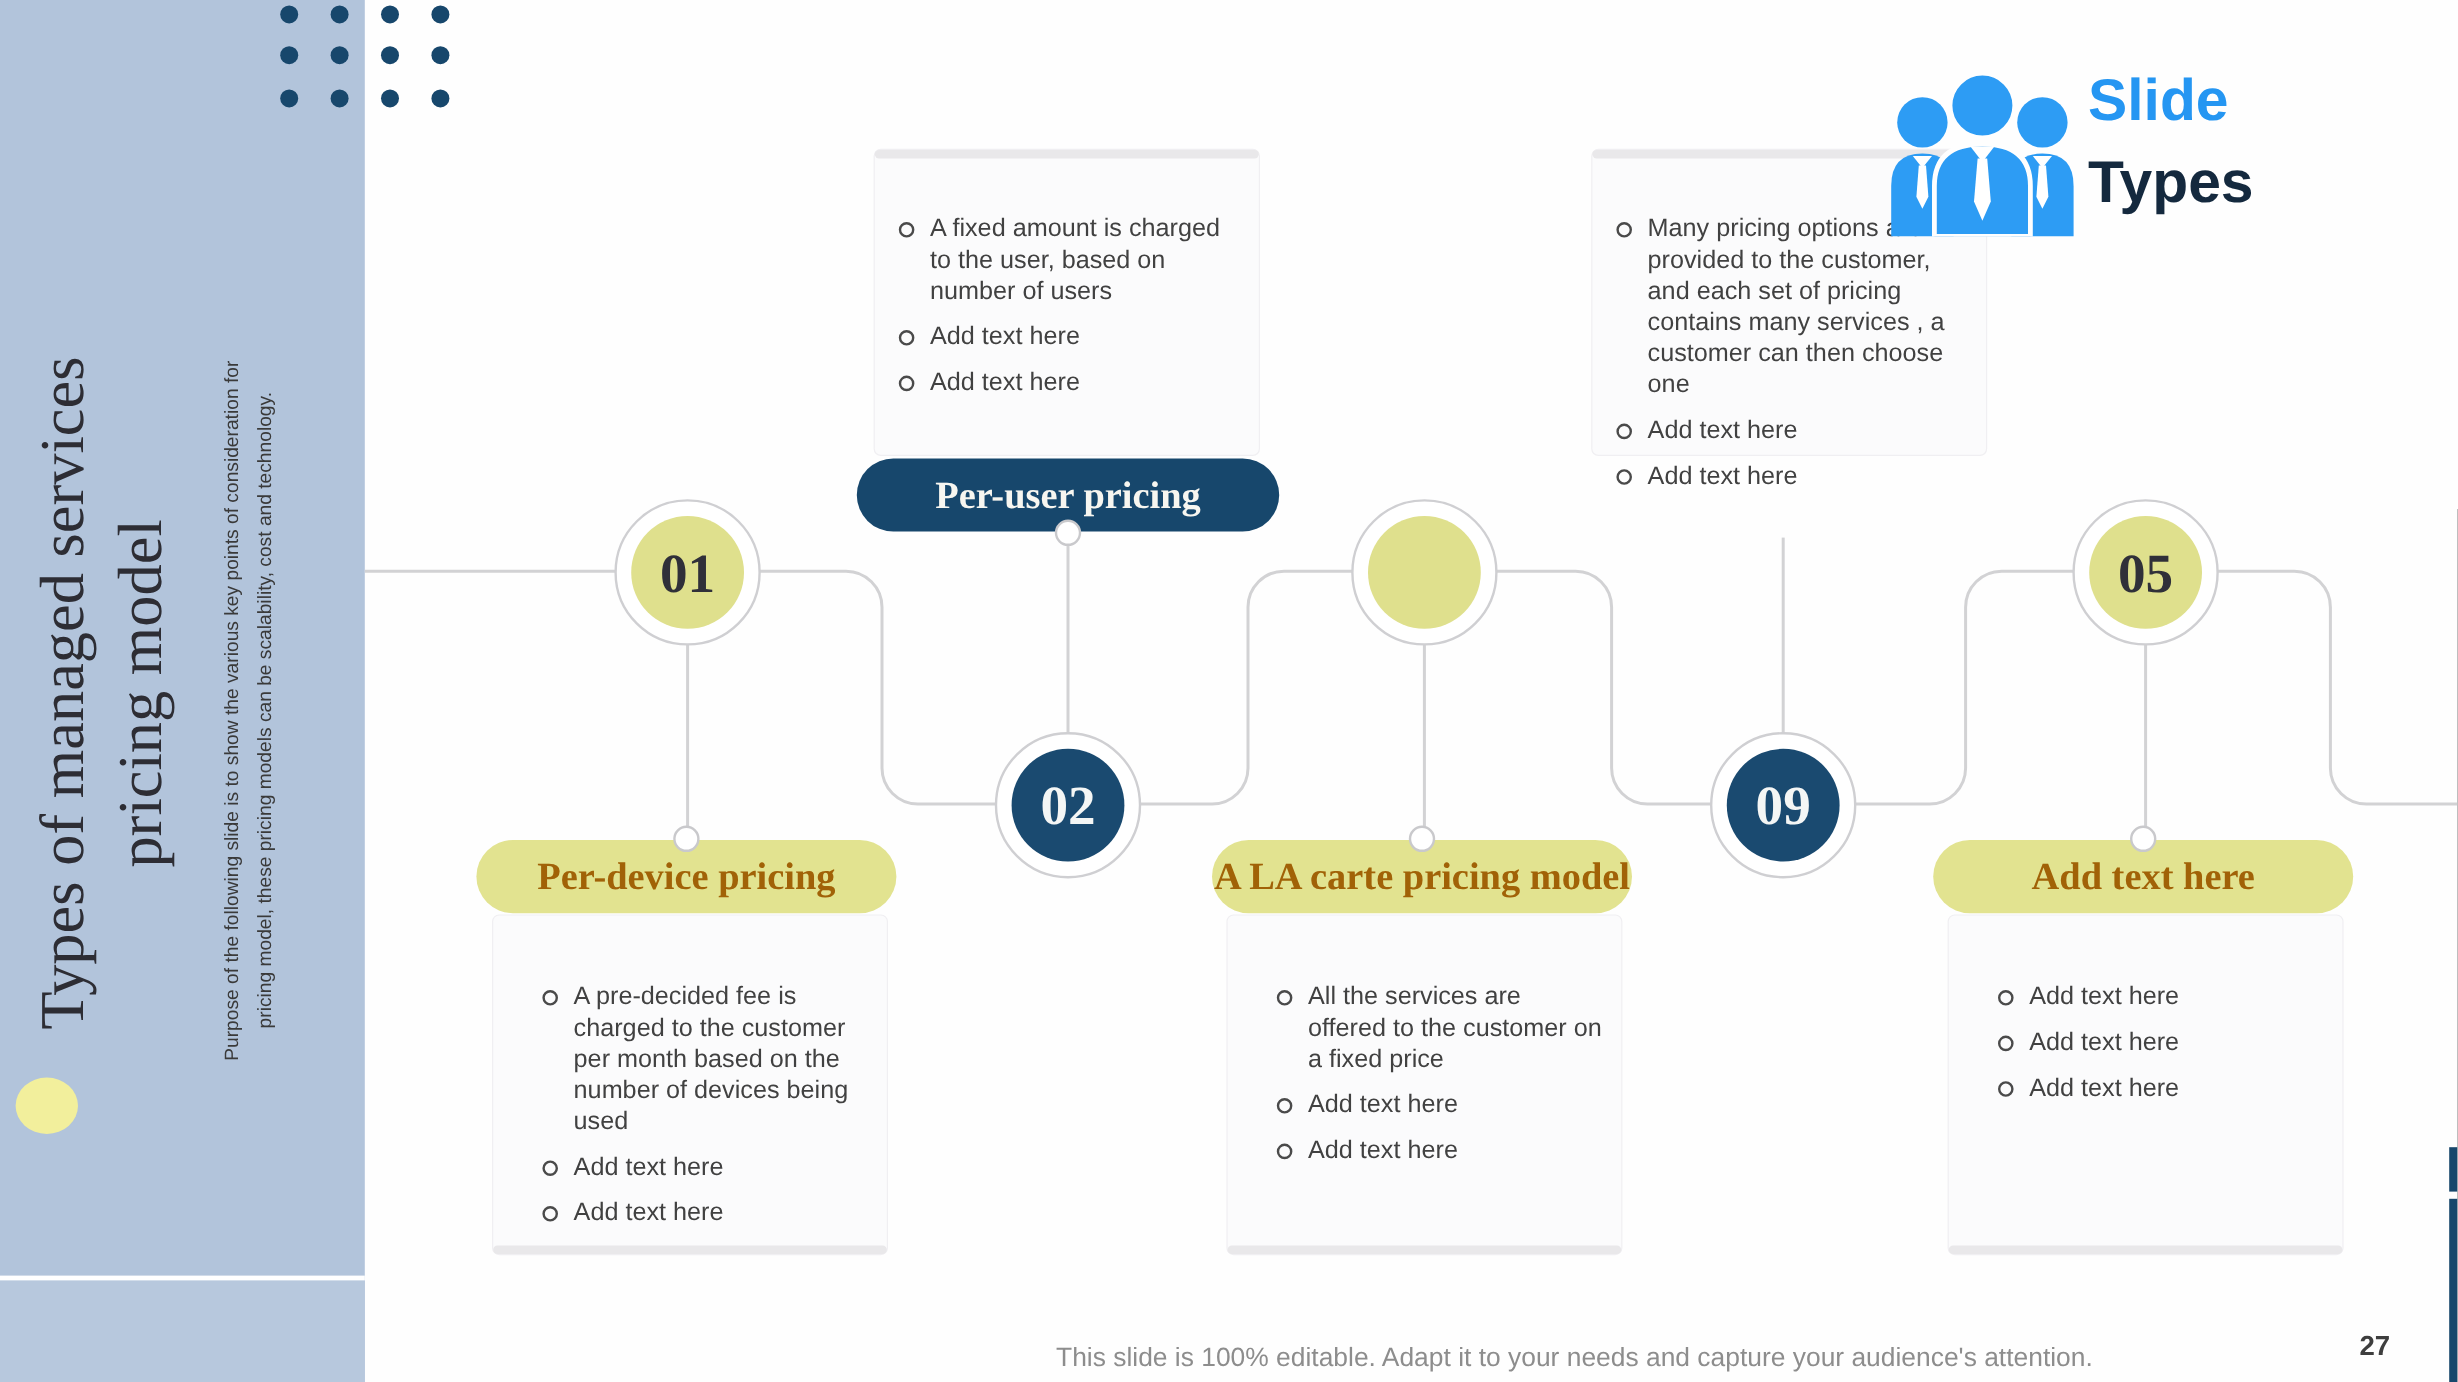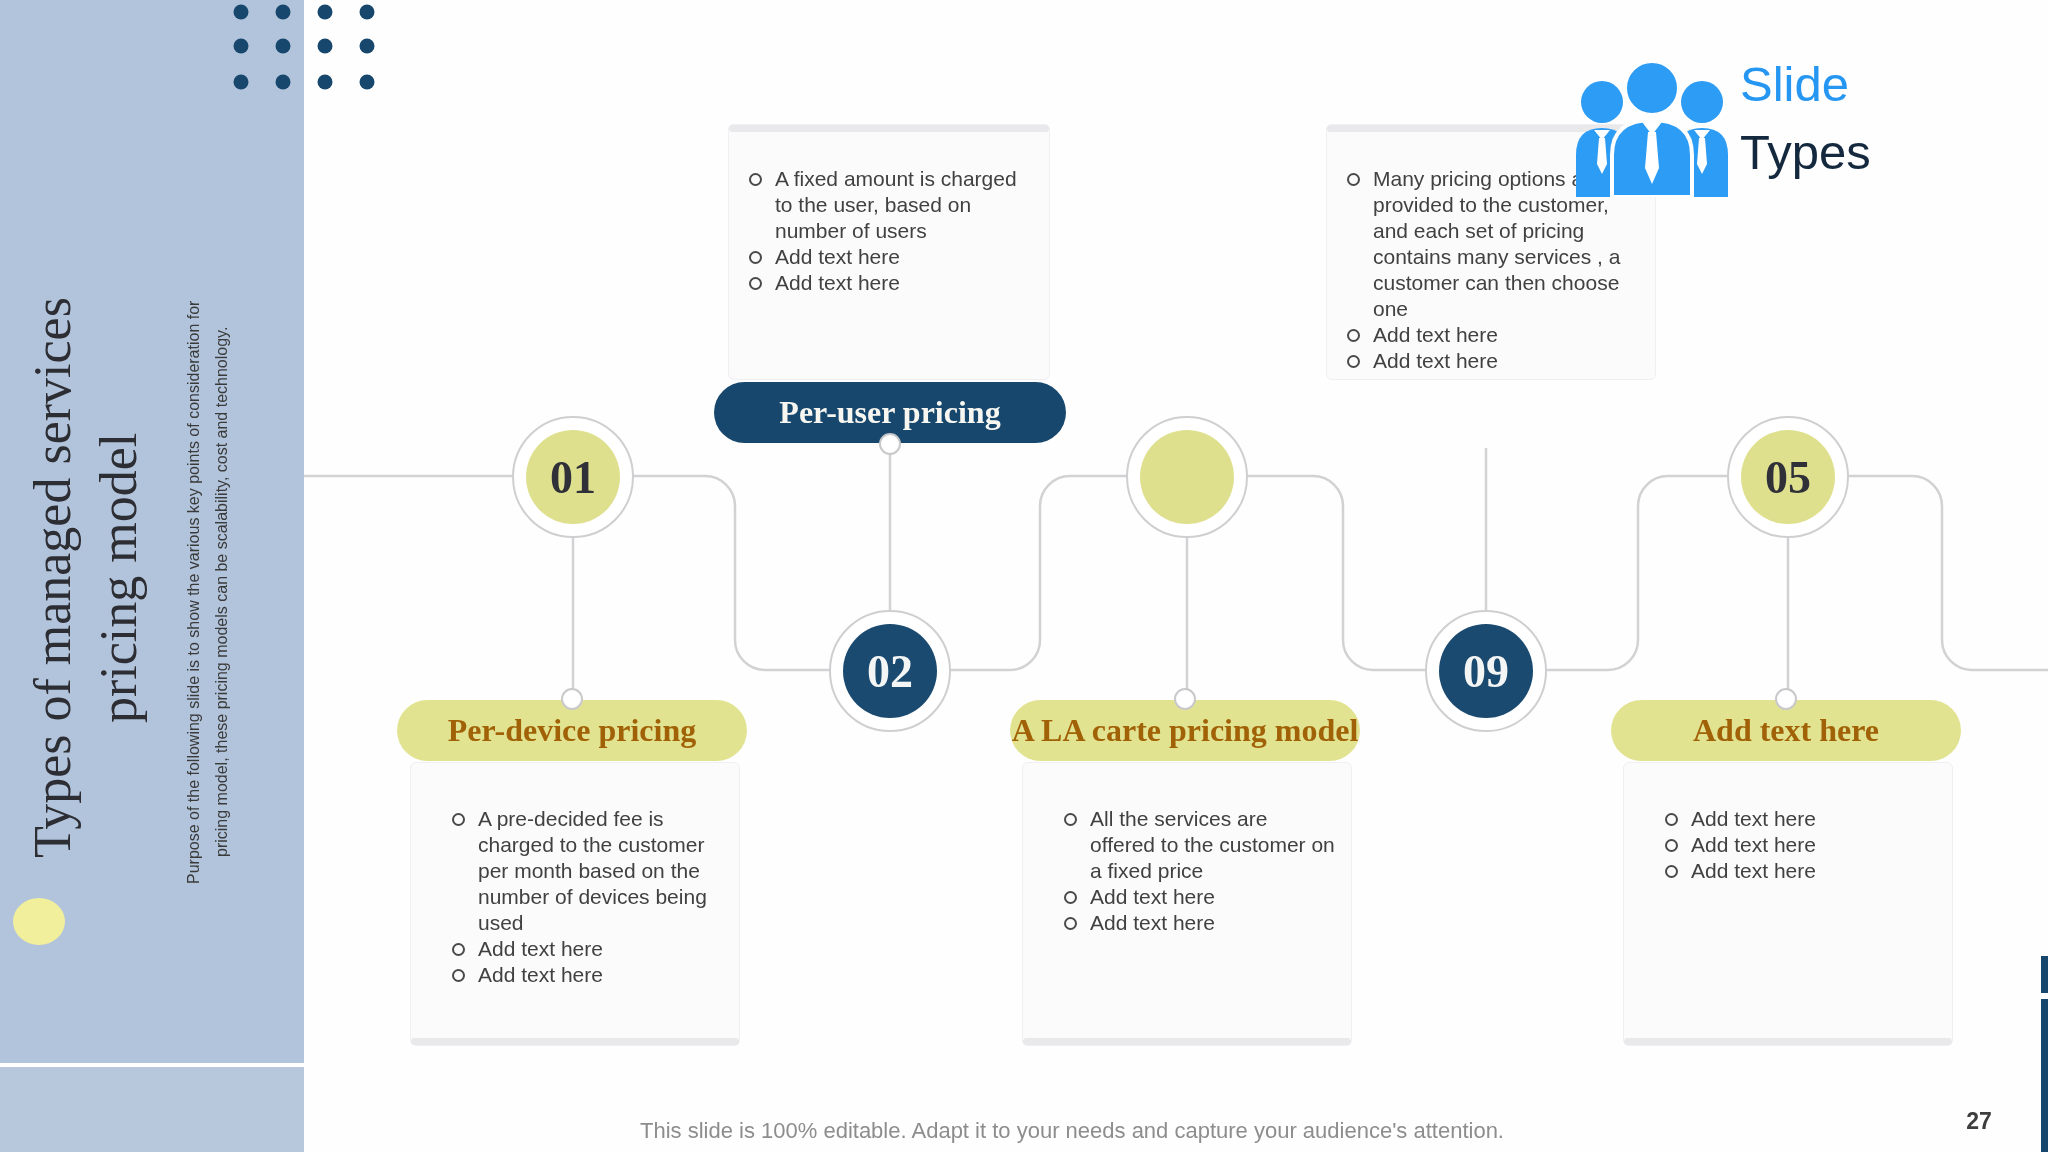--- a/index.html
+++ b/index.html
@@ -41,37 +41,37 @@
               background:#fff;border:2px solid #c9c9cc;}
   .pill-navy .node{bottom:-12px;}
   .pill-yellow .node{top:-12px;}
 
   
   .card{position:absolute;background:#fbfbfc;border:1px solid #f0eff2;border-radius:6px;z-index:2;
         box-sizing:border-box;}
   .card .bar-top{position:absolute;top:0;left:0;right:0;height:7px;background:#e9e8ea;border-radius:4px;}
   .card .bar-bottom{position:absolute;bottom:0;left:0;right:0;height:7px;background:#e9e8ea;border-radius:4px;}
   .card ul{list-style:none;margin:0;padding:0;}
-  .card li{display:flex;gap:13px;font-size:21px;line-height:26px;color:#414141;margin:0 0 0 0;}
+  .card li{display:flex;gap:13px;font-size:21px;line-height:26px;color:#414141;margin:12px 0 0 0;}
   .card li::before{content:"";flex:0 0 auto;width:9px;height:9px;border:2px solid #4a4a4a;border-radius:50%;
                    margin-top:7px;}
   .card-upper{top:124px;height:256px;}
   .card-upper ul{padding:41px 14px 0 20px;}
   .card-lower{top:762px;height:284px;padding-left:21px;}
   .card-lower ul{padding:43px 14px 0 20px;}
 
   
   .logo{position:absolute;z-index:6;}
-  .logo-word{position:absolute;font-weight:normal;font-size:49px;line-height:1;z-index:6;letter-spacing:0px;}
+  .logo-word{position:absolute;font-weight:bold;font-size:49px;line-height:1;z-index:6;letter-spacing:0px;}
   .logo-word.blue{color:#2596f2;}
   .logo-word.dark{color:#14293e;}
 
   
-  .footer-note{position:absolute;left:304px;top:1118px;width:1440px;text-align:center;
-               font-size:22px;color:#8d8d8d;z-index:2;padding-left:48px;}
+  .footer-note{position:absolute;left:304px;top:1118px;width:1440px;text-align:right;
+               font-size:22px;color:#8d8d8d;z-index:2;}
   .page-num{position:absolute;left:1950px;top:1108px;width:58px;text-align:center;
             font-size:23px;font-weight:bold;color:#3e3e3e;z-index:2;}
   .edge-strip{position:absolute;left:2041px;width:7px;background:#17476c;z-index:2;}
 </style>
 </head>
 <body>
 
 <div class="slide">
 
   <div class="sidebar"></div>

